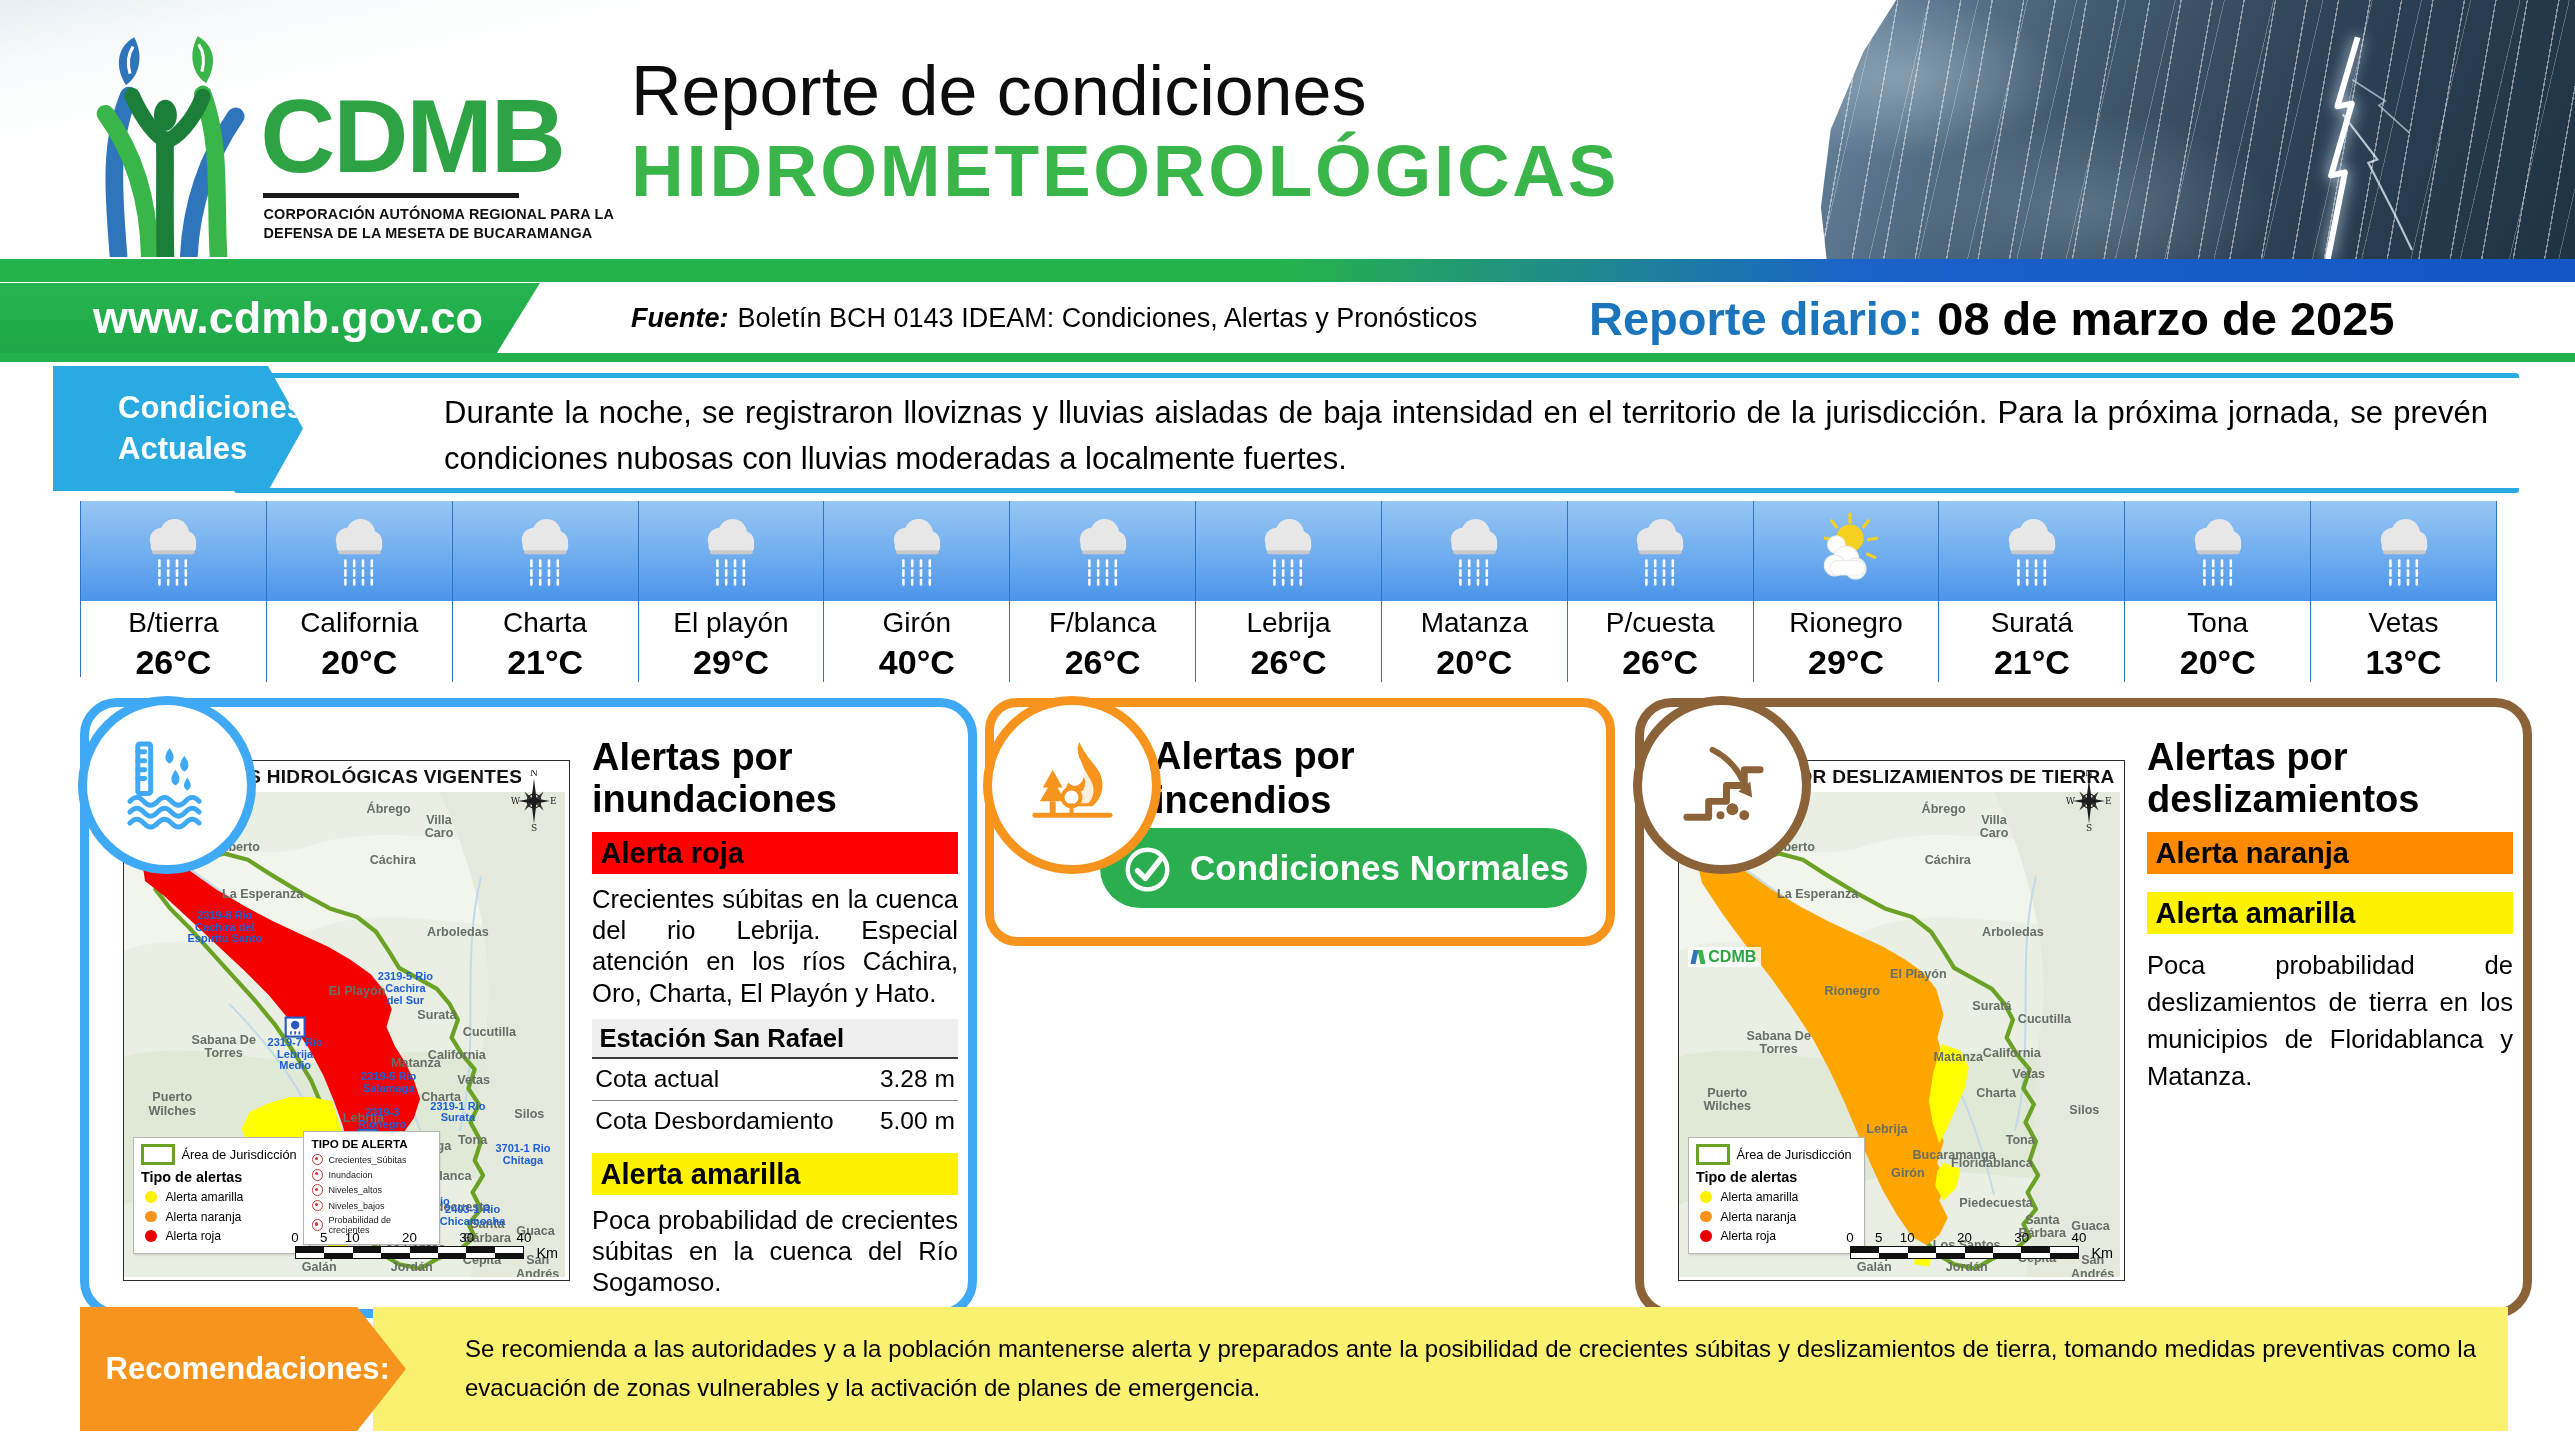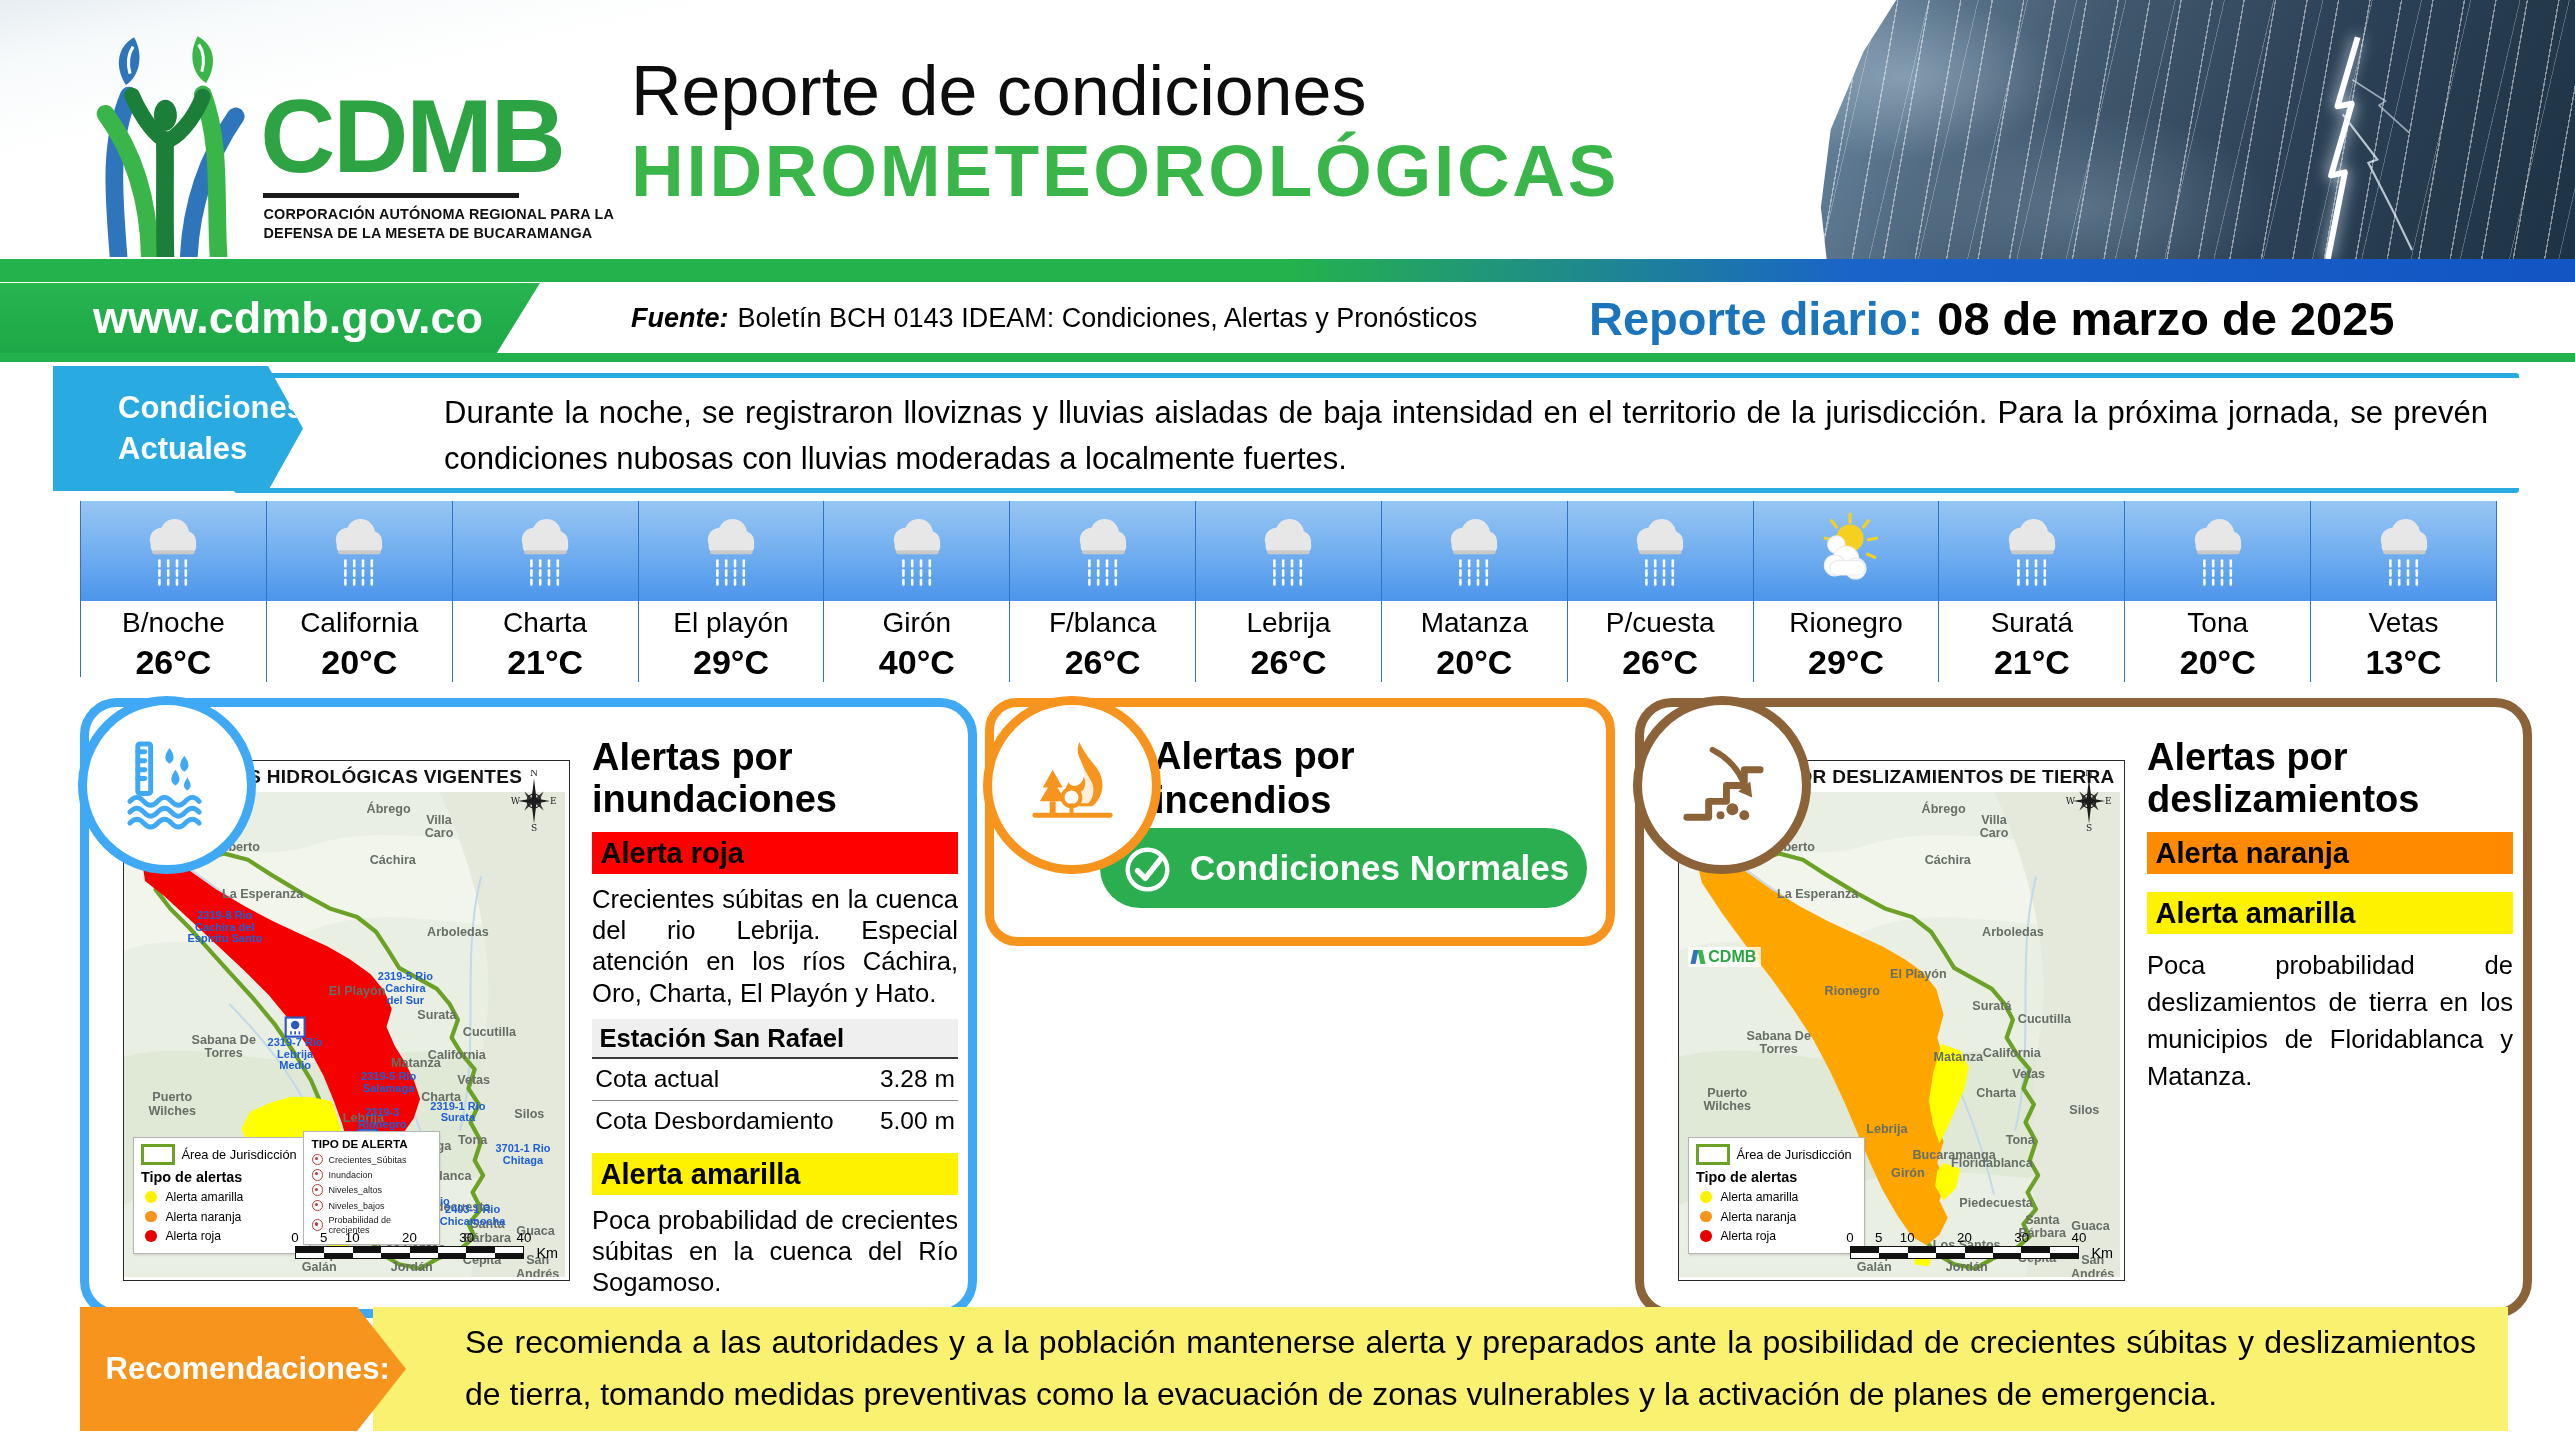--- a/index.html
+++ b/index.html
@@ -113,21 +113,21 @@
   .sb-r{flex:1;background:repeating-linear-gradient(90deg,#111 0 12.5%,#fff 12.5% 25%);}
   .sb-r.off{background-position-x:28px;background:repeating-linear-gradient(90deg,#fff 0 12.5%,#111 12.5% 25%);}
   .sb-km{position:absolute;right:-34px;bottom:-2.1px;font-size:14.4px;color:#000;}
   .compass{position:absolute;}
   .minilogo{position:absolute;font-weight:800;color:#2DA343;font-size:16px;display:flex;align-items:center;background:rgba(255,255,255,.8);padding:1.1px 4.3px;}
   .minilogo i{display:inline-block;width:5.3px;height:14px;background:#2E75BB;margin-right:1.6px;transform:skewX(-12deg);}
   .minilogo em{display:inline-block;width:5.3px;height:14px;background:#3AB54A;margin-right:4.3px;transform:skewX(12deg);}
 
   
   .reco-yellow{position:absolute;left:373px;top:1307px;width:2135px;height:124px;background:#FAF170;display:flex;align-items:center;}
-  .reco-text{padding:0 32px 0 92px;font-size:32px;line-height:1.62;text-align:justify;color:#000;}
+  .reco-text{padding:0 32px 0 92px;font-size:24px;line-height:1.62;text-align:justify;color:#000;}
   .reco-label{position:absolute;left:80px;top:1307px;width:326px;height:124px;background:#F7941D;
     clip-path:polygon(0 0,85% 0,100% 50%,85% 100%,0 100%);display:flex;align-items:center;z-index:2;}
   .reco-label span{color:#fff;font-weight:700;font-size:31px;padding-left:25.6px;}
 </style>
 </head>
 <body>
 
 <div id="canvas">
 
   <div class="header">
@@ -212,21 +212,21 @@
               <line x1="44" y1="86" x2="44" y2="92"></line>
     <line x1="55" y1="62" x2="55" y2="69"></line>
               <line x1="55" y1="74" x2="55" y2="81"></line>
               <line x1="55" y1="86" x2="55" y2="92"></line>
     <line x1="66" y1="62" x2="66" y2="69"></line>
               <line x1="66" y1="74" x2="66" y2="81"></line>
               <line x1="66" y1="86" x2="66" y2="92"></line>
   </g>
           </svg>
         </div>
-    <div class="wname">B/noche</div>
+    <div class="wname">B/tierra</div>
     <div class="wtemp">26°C</div>
       </div>
       <div class="wcell">
         <div class="wicon">
           <svg viewBox="0 0 100 100">
   <g fill="#E7E7E7">
               <circle cx="36" cy="36" r="15"></circle>
               <circle cx="52" cy="28" r="18"></circle>
               <circle cx="66" cy="38" r="13"></circle>
               <rect x="22" y="36" width="57" height="16" rx="7"></rect>

